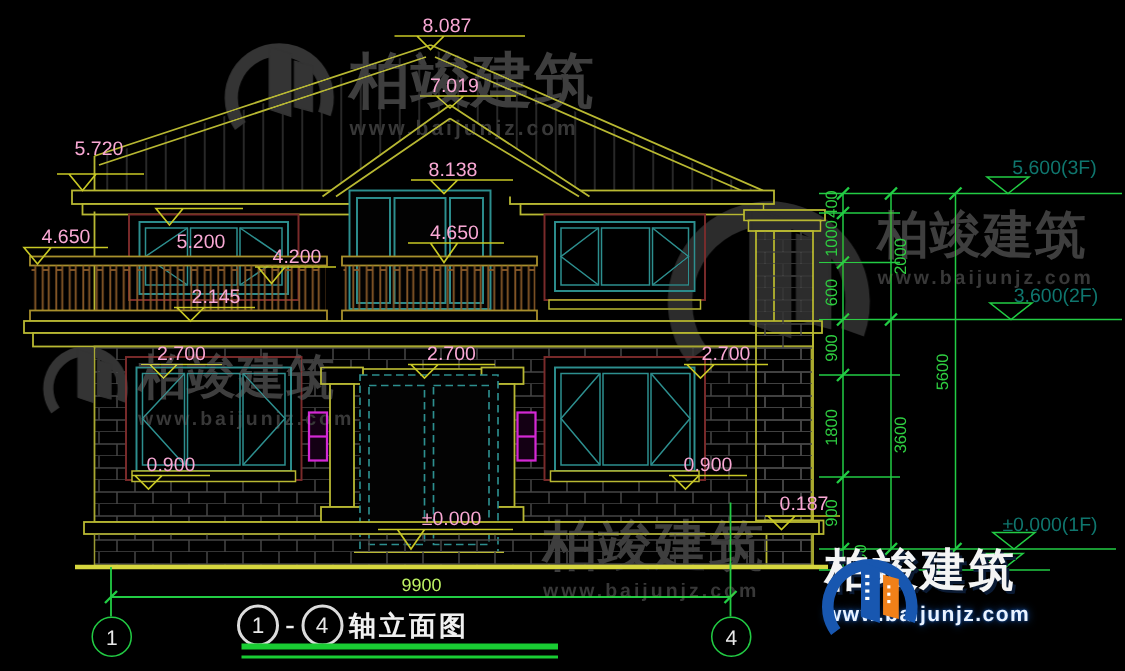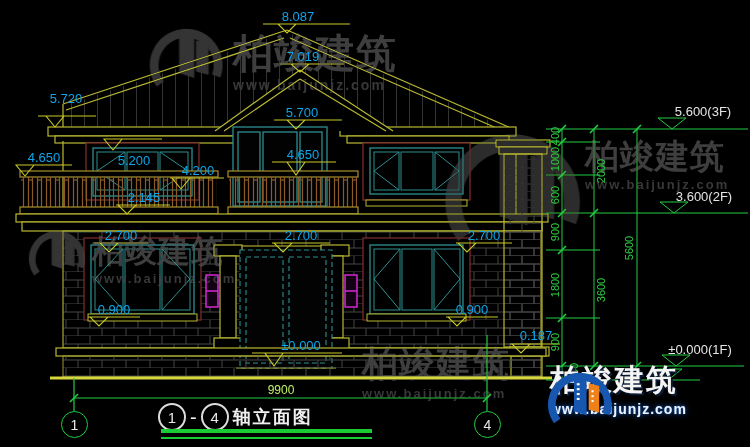--- a/index.html
+++ b/index.html
@@ -1,21 +1,21 @@
 <!DOCTYPE html>
 <html><head>
 <meta charset="utf-8">
 <style>
   html,body{margin:0;padding:0;background:#000;}
   #stage{position:relative;width:750px;height:447px;background:#000;overflow:hidden;
          font-family:"Liberation Sans",sans-serif;}
   #stage svg{position:absolute;left:0;top:0;}
-  .dim{position:absolute;transform:translateX(-50%);color:#0ea5e9;font-size:13px;
+  .dim{position:absolute;transform:translateX(-50%);color:#f9a8d4;font-size:13px;
        white-space:nowrap;z-index:6;}
-  .gdim{position:absolute;transform:translateX(-50%);color:#e5e5e5;font-size:13px;
+  .gdim{position:absolute;transform:translateX(-50%);color:#0f766e;font-size:13px;
         white-space:nowrap;z-index:6;}
   .rot{position:absolute;transform:translate(-50%,-50%) rotate(-90deg);color:#2ecc40;
        font-size:11px;white-space:nowrap;z-index:6;}
   .wm{position:absolute;color:#3e3e3e;font-weight:bold;white-space:nowrap;
       mix-blend-mode:lighten;z-index:4;letter-spacing:1px;}
   .wm .site{display:block;font-weight:bold;color:#383838;letter-spacing:2px;}
   #title-block{position:absolute;left:158px;top:403px;display:flex;align-items:center;
       gap:4px;z-index:7;color:#f0f0f0;}
   .axis-circ{display:inline-flex;align-items:center;justify-content:center;
       width:24px;height:24px;border:2px solid #dcdcdc;border-radius:50%;
@@ -276,21 +276,21 @@
     <div id="brand-name">柏竣建筑</div>
     <div id="brand-site">www.baijunjz.com</div>
   </div>
 </div>
 
 <span class="dim" style="left:298px;top:9px;">8.087</span>
 <span class="dim" style="left:303px;top:49px;">7.019</span>
 <span class="dim" style="left:66px;top:91px;">5.720</span>
 <span class="dim" style="left:134px;top:105px;margin-top:48px;">5.200</span>
 <span class="dim" style="left:44px;top:150px;">4.650</span>
-<span class="dim" style="left:302px;top:105px;">5.700</span>
+<span class="dim" style="left:302px;top:105px;">8.138</span>
 <span class="dim" style="left:303px;top:147px;">4.650</span>
 <span class="dim" style="left:198px;top:163px;">4.200</span>
 <span class="dim" style="left:144px;top:190px;">2.145</span>
 <span class="dim" style="left:121px;top:228px;">2.700</span>
 <span class="dim" style="left:301px;top:228px;">2.700</span>
 <span class="dim" style="left:484px;top:228px;">2.700</span>
 <span class="dim" style="left:114px;top:302px;">0.900</span>
 <span class="dim" style="left:472px;top:302px;">0.900</span>
 <span class="dim" style="left:301px;top:338px;">±0.000</span>
 <span class="dim" style="left:536px;top:328px;">0.187</span>

